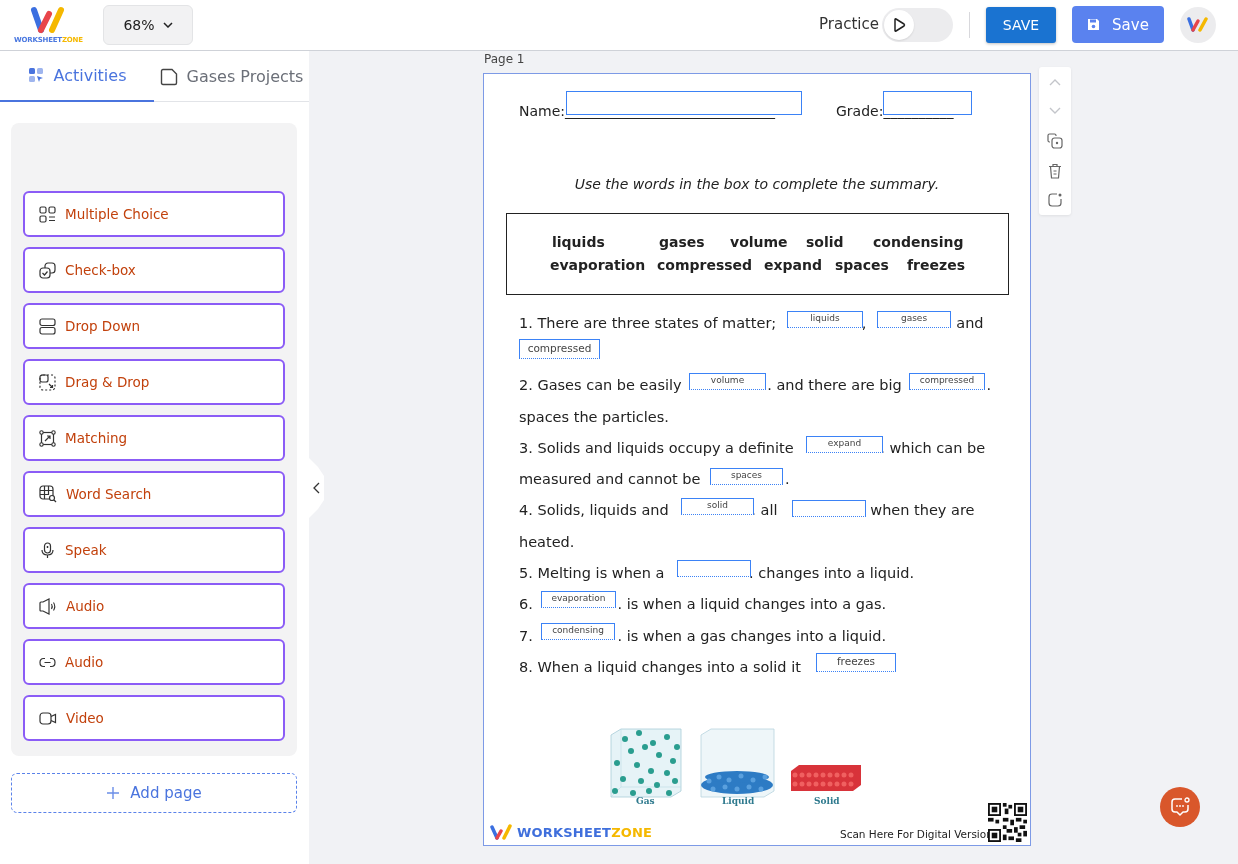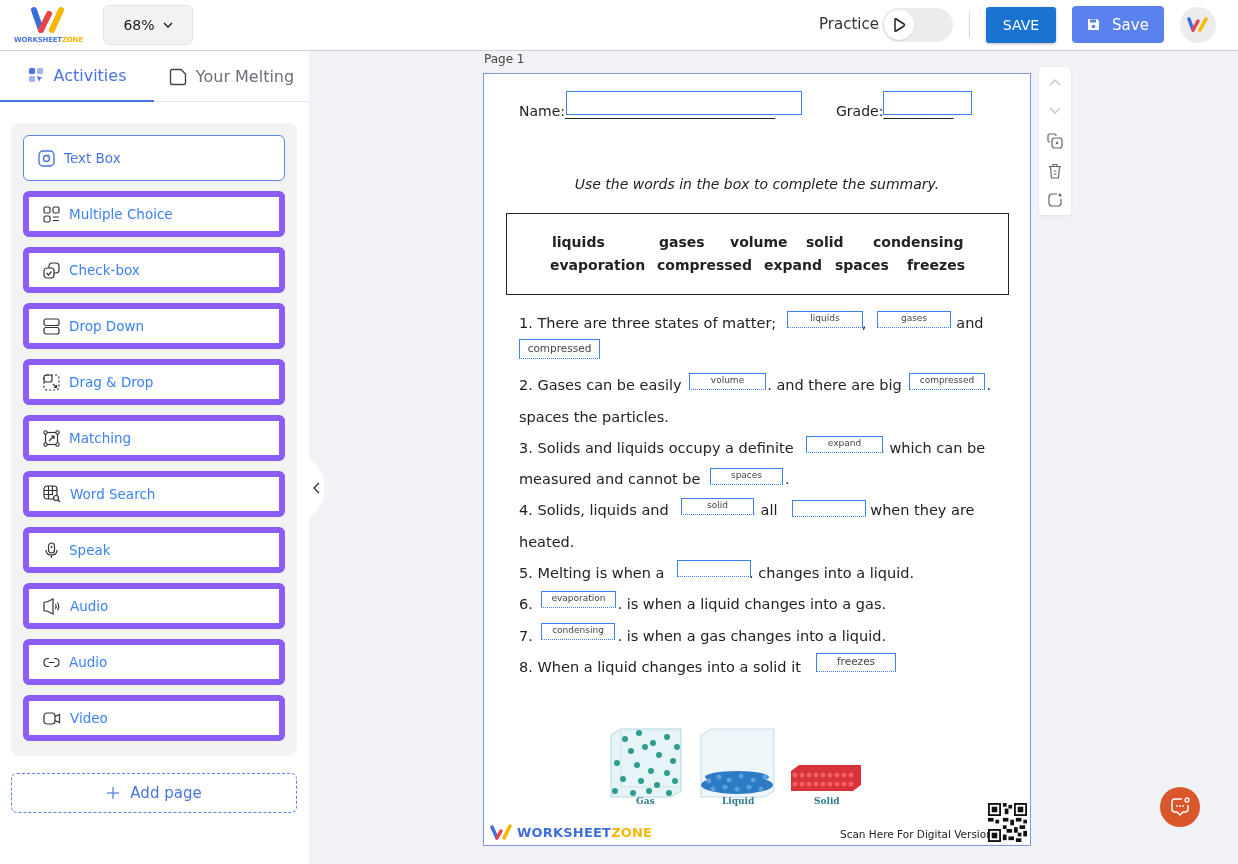--- a/index.html
+++ b/index.html
@@ -18,21 +18,21 @@
   .btn-save2 { position: absolute; left: 1072px; top: 6px; width: 92px; height: 37px; background: #5a82ef; color: #fff; border-radius: 4px; font-size: 15px; display: flex; align-items: center; justify-content: center; gap: 12px; }
   .avatar { position: absolute; left: 1180px; top: 7px; width: 36px; height: 36px; border-radius: 50%; background: #ececee; display: flex; align-items: center; justify-content: center; }
 
   
   .sidebar { position: absolute; left: 0; top: 51px; width: 309px; height: 813px; background: #fff; }
   .tabs { position: absolute; left: 0; top: 0; width: 309px; height: 51px; border-bottom: 1px solid #e2e4e8; }
   .tab { position: absolute; top: 0; height: 51px; display: flex; align-items: center; gap: 9px; font-size: 16px; }
   .tab-activities { left: 0; width: 154px; justify-content: center; color: #4a74de; border-bottom: 2px solid #4a74de; }
   .tab-projects { left: 154px; width: 155px; justify-content: center; color: #6b6f78; }
   .panel { position: absolute; left: 11px; top: 72px; width: 286px; height: 633px; background: #f3f3f4; border-radius: 8px; }
-  .act-item { position: absolute; left: 12px; width: 262px; height: 46px; background: #fff; border: 6px solid #8b5cf6; border-radius: 6px; display: flex; align-items: center; padding-left: 14px; gap: 9px; font-size: 13.5px; color: #3b82f6; }
+  .act-item { position: absolute; left: 12px; width: 262px; height: 46px; background: #fff; border: 2px solid #8b5cf6; border-radius: 6px; display: flex; align-items: center; padding-left: 14px; gap: 9px; font-size: 13.5px; color: #c2410c; }
   .act-item.selected { border: 1px solid #5f86ea; color: #4a74de; }
   .act-item svg { flex: 0 0 auto; }
   .add-page { position: absolute; left: 11px; top: 722px; width: 286px; height: 40px; border: 1px dashed #5a82ea; border-radius: 6px; display: flex; align-items: center; justify-content: center; gap: 10px; color: #4a74de; font-size: 15px; }
   .collapse-tab { position: absolute; left: 309px; top: 458px; width: 15px; height: 60px; background: #fff; clip-path: polygon(0 0, 60% 15%, 100% 30%, 100% 70%, 60% 85%, 0 100%); display: flex; align-items: center; justify-content: center; }
 
   
   .page-label { position: absolute; left: 484px; top: 52px; font-size: 12px; color: #444; }
   .page { position: absolute; left: 483px; top: 73px; width: 548px; height: 773px; background: #fff; border: 1px solid #7d9ae6; }
   .ws { position: absolute; font-family: "DejaVu Sans", sans-serif; color: #222; }
   .name-row { left: 35px; top: 29px; font-size: 14px; }
@@ -110,33 +110,25 @@
           <rect x="9" y="1" width="6" height="6" rx="1.5" fill="#9fb5ee"></rect>
           <rect x="1" y="9" width="6" height="6" rx="1.5" fill="#9fb5ee"></rect>
           <path d="M9 9 L15 11 L12 12 L11 15 Z" fill="#4a74de"></path>
         </svg>
       <span>Activities</span>
     </div>
     <div class="tab tab-projects">
       <svg width="18" height="18" viewBox="0 0 18 18">
           <path d="M3 1.5 H12 L16.5 6 V15 Q16.5 16.5 15 16.5 H3 Q1.5 16.5 1.5 15 V3 Q1.5 1.5 3 1.5 Z" stroke="#444" stroke-width="1.4" fill="none"></path>
         </svg>
-      <span>Your Melting</span>
+      <span>Gases Projects</span>
     </div>
   </div>
 
   <div class="panel">
-    <div class="act-item selected" style="top:12px">
-      <svg width="17" height="17" viewBox="0 0 17 17">
-          <rect x="1" y="1" width="15" height="15" rx="4" stroke="#4a74de" stroke-width="1.4" fill="none"></rect>
-          <circle cx="8.5" cy="8.5" r="3" stroke="#4a74de" stroke-width="1.4" fill="none"></circle>
-          <path d="M9 6 L11 5" stroke="#4a74de" stroke-width="1.4"></path>
-        </svg>
-      <span>Text Box</span>
-    </div>
     <div class="act-item" style="top:68px">
       <svg width="17" height="17" viewBox="0 0 17 17">
           <rect x="1" y="1" width="6" height="6" rx="1.5" stroke="#333" stroke-width="1.2" fill="none"></rect>
           <rect x="10" y="1" width="6" height="6" rx="1.5" stroke="#333" stroke-width="1.2" fill="none"></rect>
           <rect x="1" y="10" width="6" height="6" rx="1.5" stroke="#333" stroke-width="1.2" fill="none"></rect>
           <path d="M10 11 H16 M10 14.5 H16" stroke="#333" stroke-width="1.2"></path>
         </svg>
       <span>Multiple Choice</span>
     </div>
     <div class="act-item" style="top:124px">

